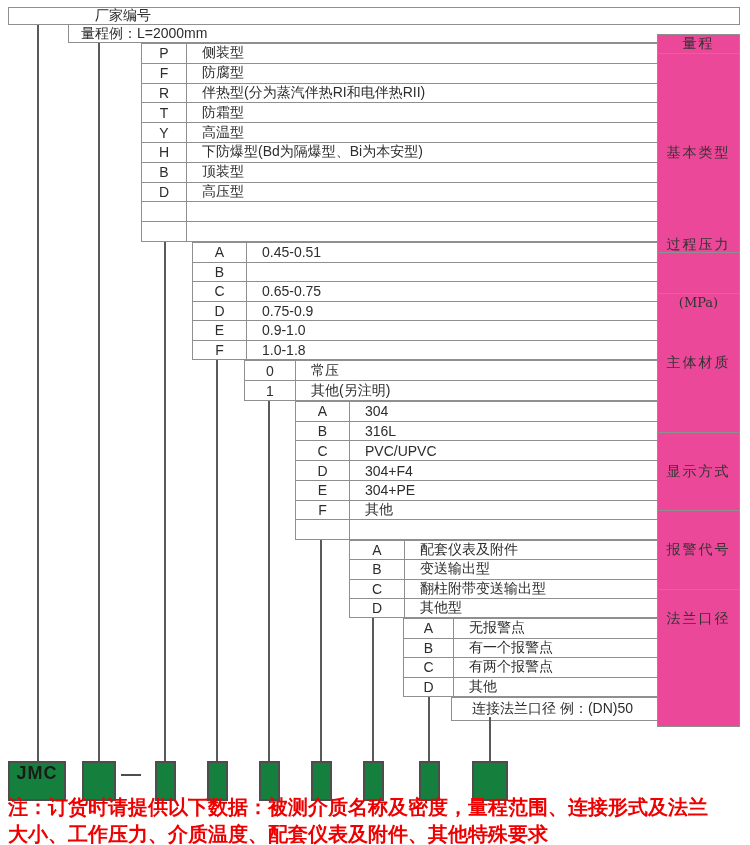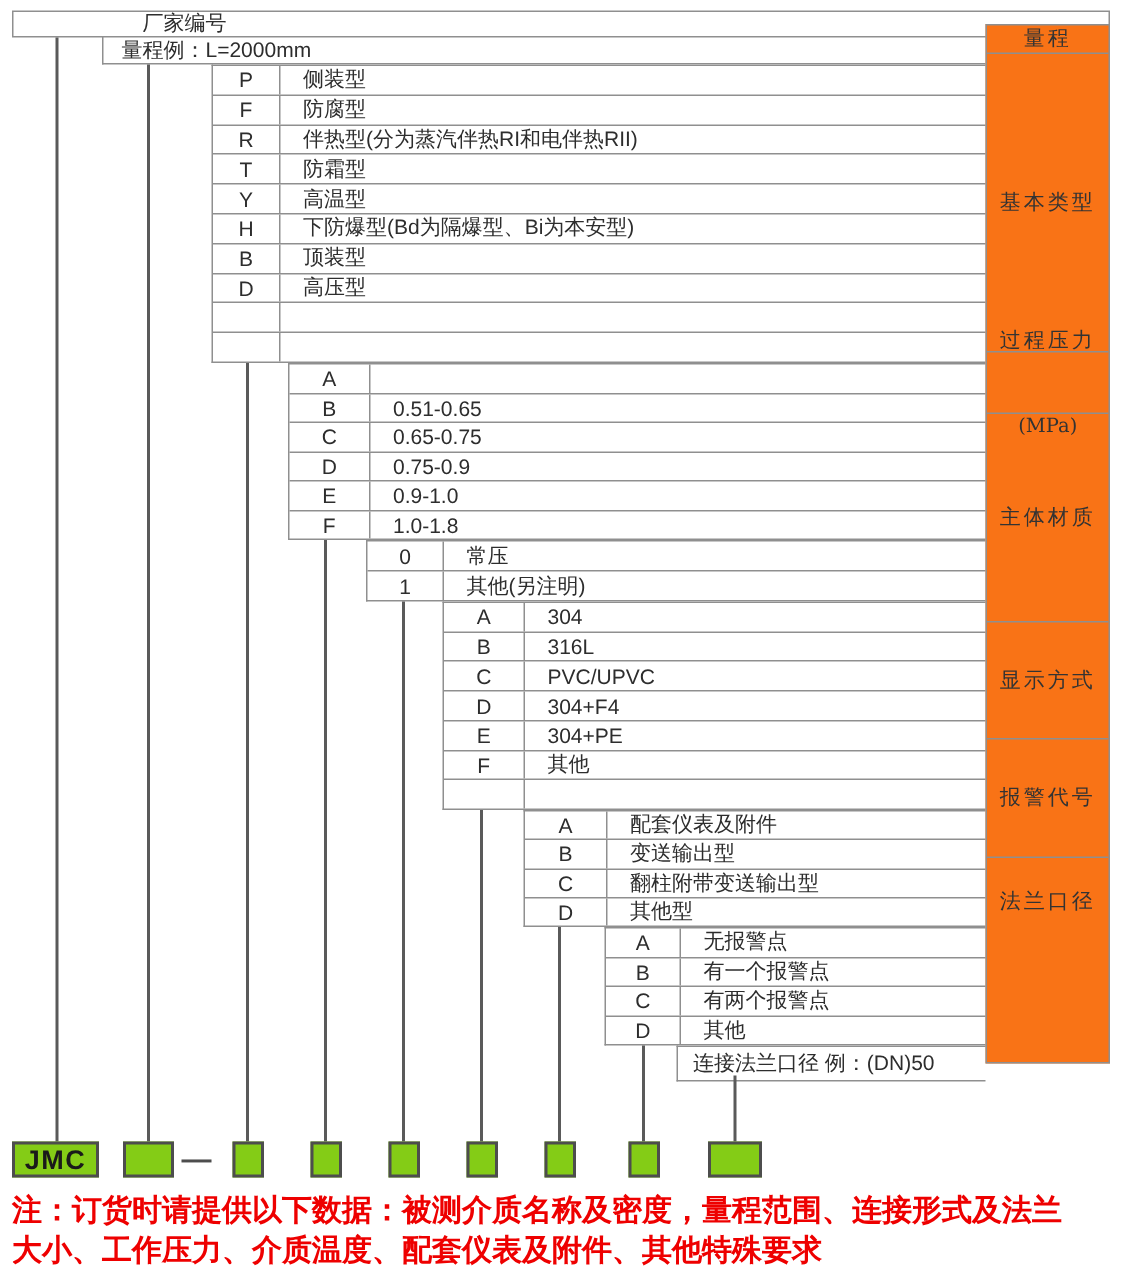--- a/index.html
+++ b/index.html
@@ -11,30 +11,30 @@
   .abs{position:absolute;box-sizing:border-box;}
   
   .obox{border:1px solid #8f8f8f;display:flex;align-items:center;font-size:14px;background:#fff;}
   
   .sec{display:flex;flex-direction:column;border:1px solid #8f8f8f;border-right:none;background:#fff;}
   .trow{flex:1;display:flex;align-items:stretch;border-bottom:1px solid #8f8f8f;min-height:0;}
   .trow:last-child{border-bottom:none;}
   .code{width:var(--cw);flex:none;border-right:1px solid #8f8f8f;display:flex;align-items:center;justify-content:center;font-size:14px;}
   .desc{flex:1;display:flex;align-items:center;padding-left:15px;font-size:14px;white-space:nowrap;overflow:hidden;}
   
-  .labels{left:657px;top:16px;width:83px;height:693px;border:1px solid #8f8f8f;display:flex;flex-direction:column;overflow:hidden;background:#f97316;
+  .labels{left:657px;top:34px;width:83px;height:693px;border:1px solid #8f8f8f;display:flex;flex-direction:column;overflow:hidden;background:#ec4899;
           font-family:"DejaVu Serif","Liberation Serif",serif;}
   .lcell{flex:none;box-sizing:border-box;display:flex;flex-direction:column;align-items:center;justify-content:center;
          border-bottom:1px solid #8f8f8f;font-size:14px;letter-spacing:2px;color:#333;text-align:center;}
   .lcell:last-child{border-bottom:none;}
   .lsub{letter-spacing:0;font-size:13px;margin-top:1px;}
   
   .vline{position:absolute;width:2px;background:#5a5a5a;}
   
-  .bbox{position:absolute;box-sizing:border-box;top:761px;height:24px;border:2px solid #4d4d4d;background:#84cc16;
+  .bbox{position:absolute;box-sizing:border-box;top:761px;height:40px;border:2px solid #4d4d4d;background:#15803d;
         display:flex;justify-content:center;}
   .model-text{font-size:18px;font-weight:bold;color:#1a1a1a;letter-spacing:1px;}
   .dash{position:absolute;top:762px;width:28px;height:22px;display:flex;align-items:center;justify-content:center;
         font-size:20px;font-weight:bold;color:#4d4d4d;}
   
   .note{position:absolute;left:8px;top:794px;width:740px;color:#ee0000;font-weight:bold;font-size:20px;line-height:27px;}
 </style>
 </head>
 <body>
 
@@ -85,24 +85,24 @@
   </div>
   <div class="trow">
     <div class="code"></div>
     <div class="desc"></div>
   </div>
 </div>
 
 <div class="abs sec" style="left:192px;top:242px;width:465px;height:118px;--cw:53px;">
   <div class="trow">
     <div class="code">A</div>
-  </div>
-  <div class="trow">
-    <div class="code">B</div>
-    <div class="desc">0.51-0.65</div>
+    <div class="desc">0.45-0.51</div>
+  </div>
+  <div class="trow">
+    <div class="code">B</div>
   </div>
   <div class="trow">
     <div class="code">C</div>
     <div class="desc">0.65-0.75</div>
   </div>
   <div class="trow">
     <div class="code">D</div>
     <div class="desc">0.75-0.9</div>
   </div>
   <div class="trow">
@@ -188,21 +188,21 @@
   <div class="trow">
     <div class="code">C</div>
     <div class="desc">有两个报警点</div>
   </div>
   <div class="trow">
     <div class="code">D</div>
     <div class="desc">其他</div>
   </div>
 </div>
 
-<div class="abs obox" style="left:451px;top:697px;width:206px;height:24px;border-right:none;padding-left:10px;">
+<div class="abs obox" style="left:451px;top:697px;width:206px;height:24px;border-right:none;padding-left:20px;">
   <span>连接法兰口径 例：(DN)50</span>
 </div>
 
 <div class="abs labels">
   <div class="lcell" style="height:19px;">
     <span>量程</span>
   </div>
   <div class="lcell" style="height:199px;">
     <span>基本类型</span>
   </div>

